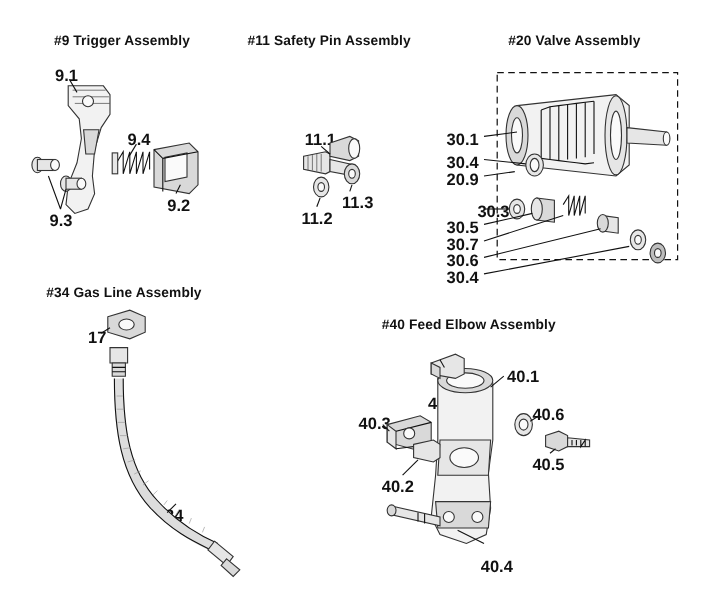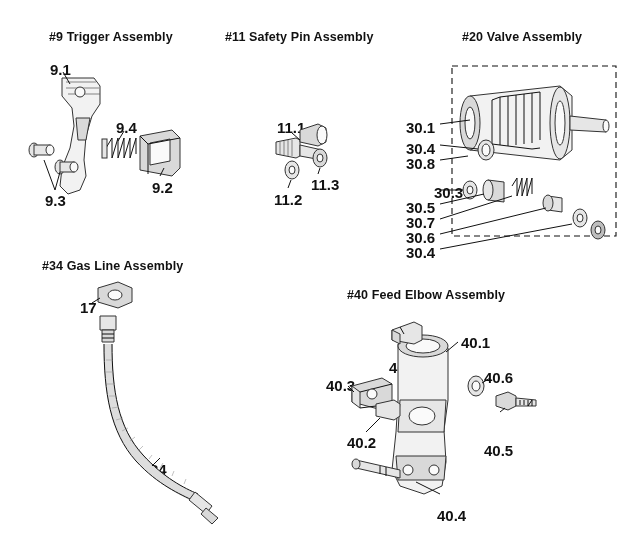--- a/index.html
+++ b/index.html
@@ -52,35 +52,35 @@
   <div class="callout" style="left:116px;top:119px;">9.4</div>
   <div class="callout" style="left:152px;top:179px;">9.2</div>
   <div class="callout" style="left:45px;top:192px;">9.3</div>
 
   <div class="callout" style="left:277px;top:119px;">11.1</div>
   <div class="callout" style="left:311px;top:176px;">11.3</div>
   <div class="callout" style="left:274px;top:191px;">11.2</div>
 
   <div class="callout" style="left:406px;top:119px;">30.1</div>
   <div class="callout" style="left:406px;top:140px;">30.4</div>
-  <div class="callout" style="left:406px;top:155px;">30.8</div>
+  <div class="callout" style="left:406px;top:155px;">20.9</div>
   <div class="callout" style="left:406px;top:184px;margin-left:28px;">30.3</div>
   <div class="callout" style="left:406px;top:199px;">30.5</div>
   <div class="callout" style="left:406px;top:214px;">30.7</div>
   <div class="callout" style="left:406px;top:229px;">30.6</div>
   <div class="callout" style="left:406px;top:244px;">30.4</div>
 
   <div class="callout" style="left:80px;top:299px;">17</div>
   <div class="callout" style="left:150px;top:461px;">34</div>
 
   <div class="callout" style="left:389px;top:315px;margin-top:44px;">40.7</div>
   <div class="callout" style="left:461px;top:334px;">40.1</div>
   <div class="callout" style="left:326px;top:377px;">40.3</div>
   <div class="callout" style="left:484px;top:369px;">40.6</div>
-  <div class="callout" style="left:484px;top:414px;margin-top:28px;">40.5</div>
+  <div class="callout" style="left:484px;top:414px;">40.5</div>
   <div class="callout" style="left:347px;top:434px;">40.2</div>
   <div class="callout" style="left:437px;top:507px;">40.4</div>
 
   <svg viewBox="0 0 640 536">
 
     <g>
 
       <path class="part" d="M62,78 L94,78 L100,86 L100,104 L92,116 L86,136 L84,160 L86,176 L80,190 L68,194 L60,186 L62,168 L70,148 L74,126 L72,108 L62,96 Z"></path>
       <path class="hatch" d="M66,82 L96,82 M66,88 L99,88 M68,94 L100,94"></path>
       <circle class="part-w" cx="80" cy="92" r="5"></circle>

